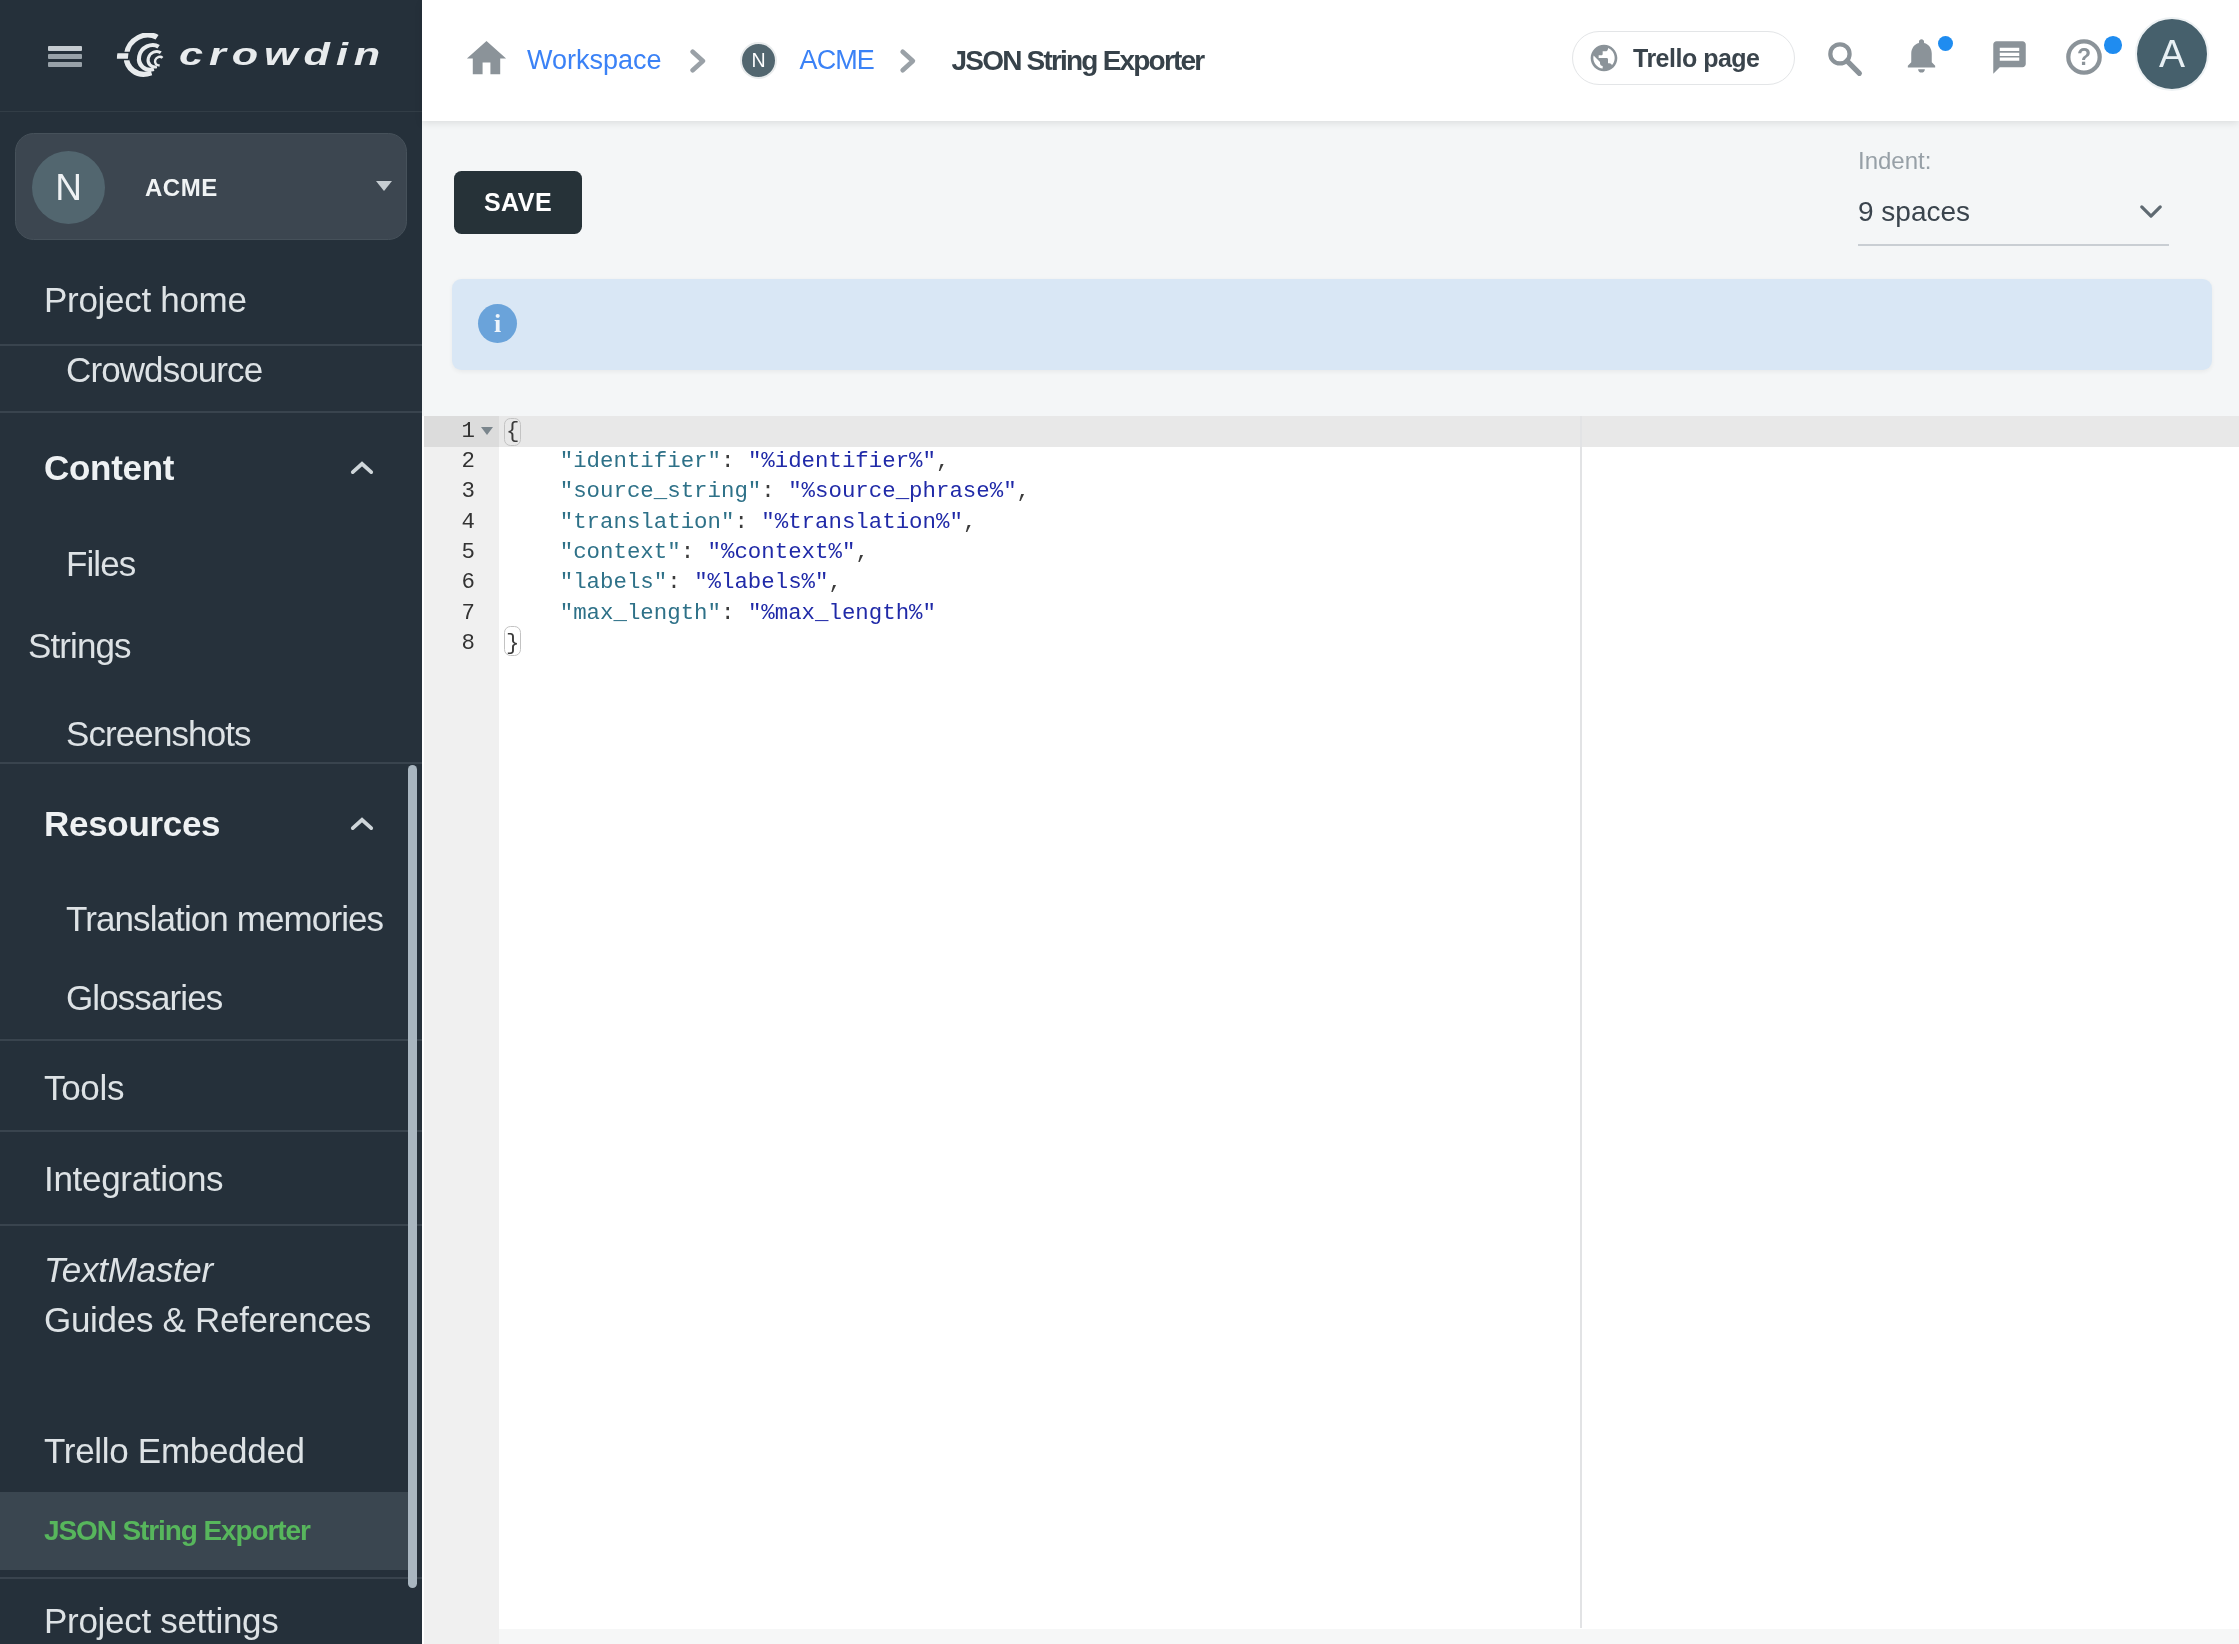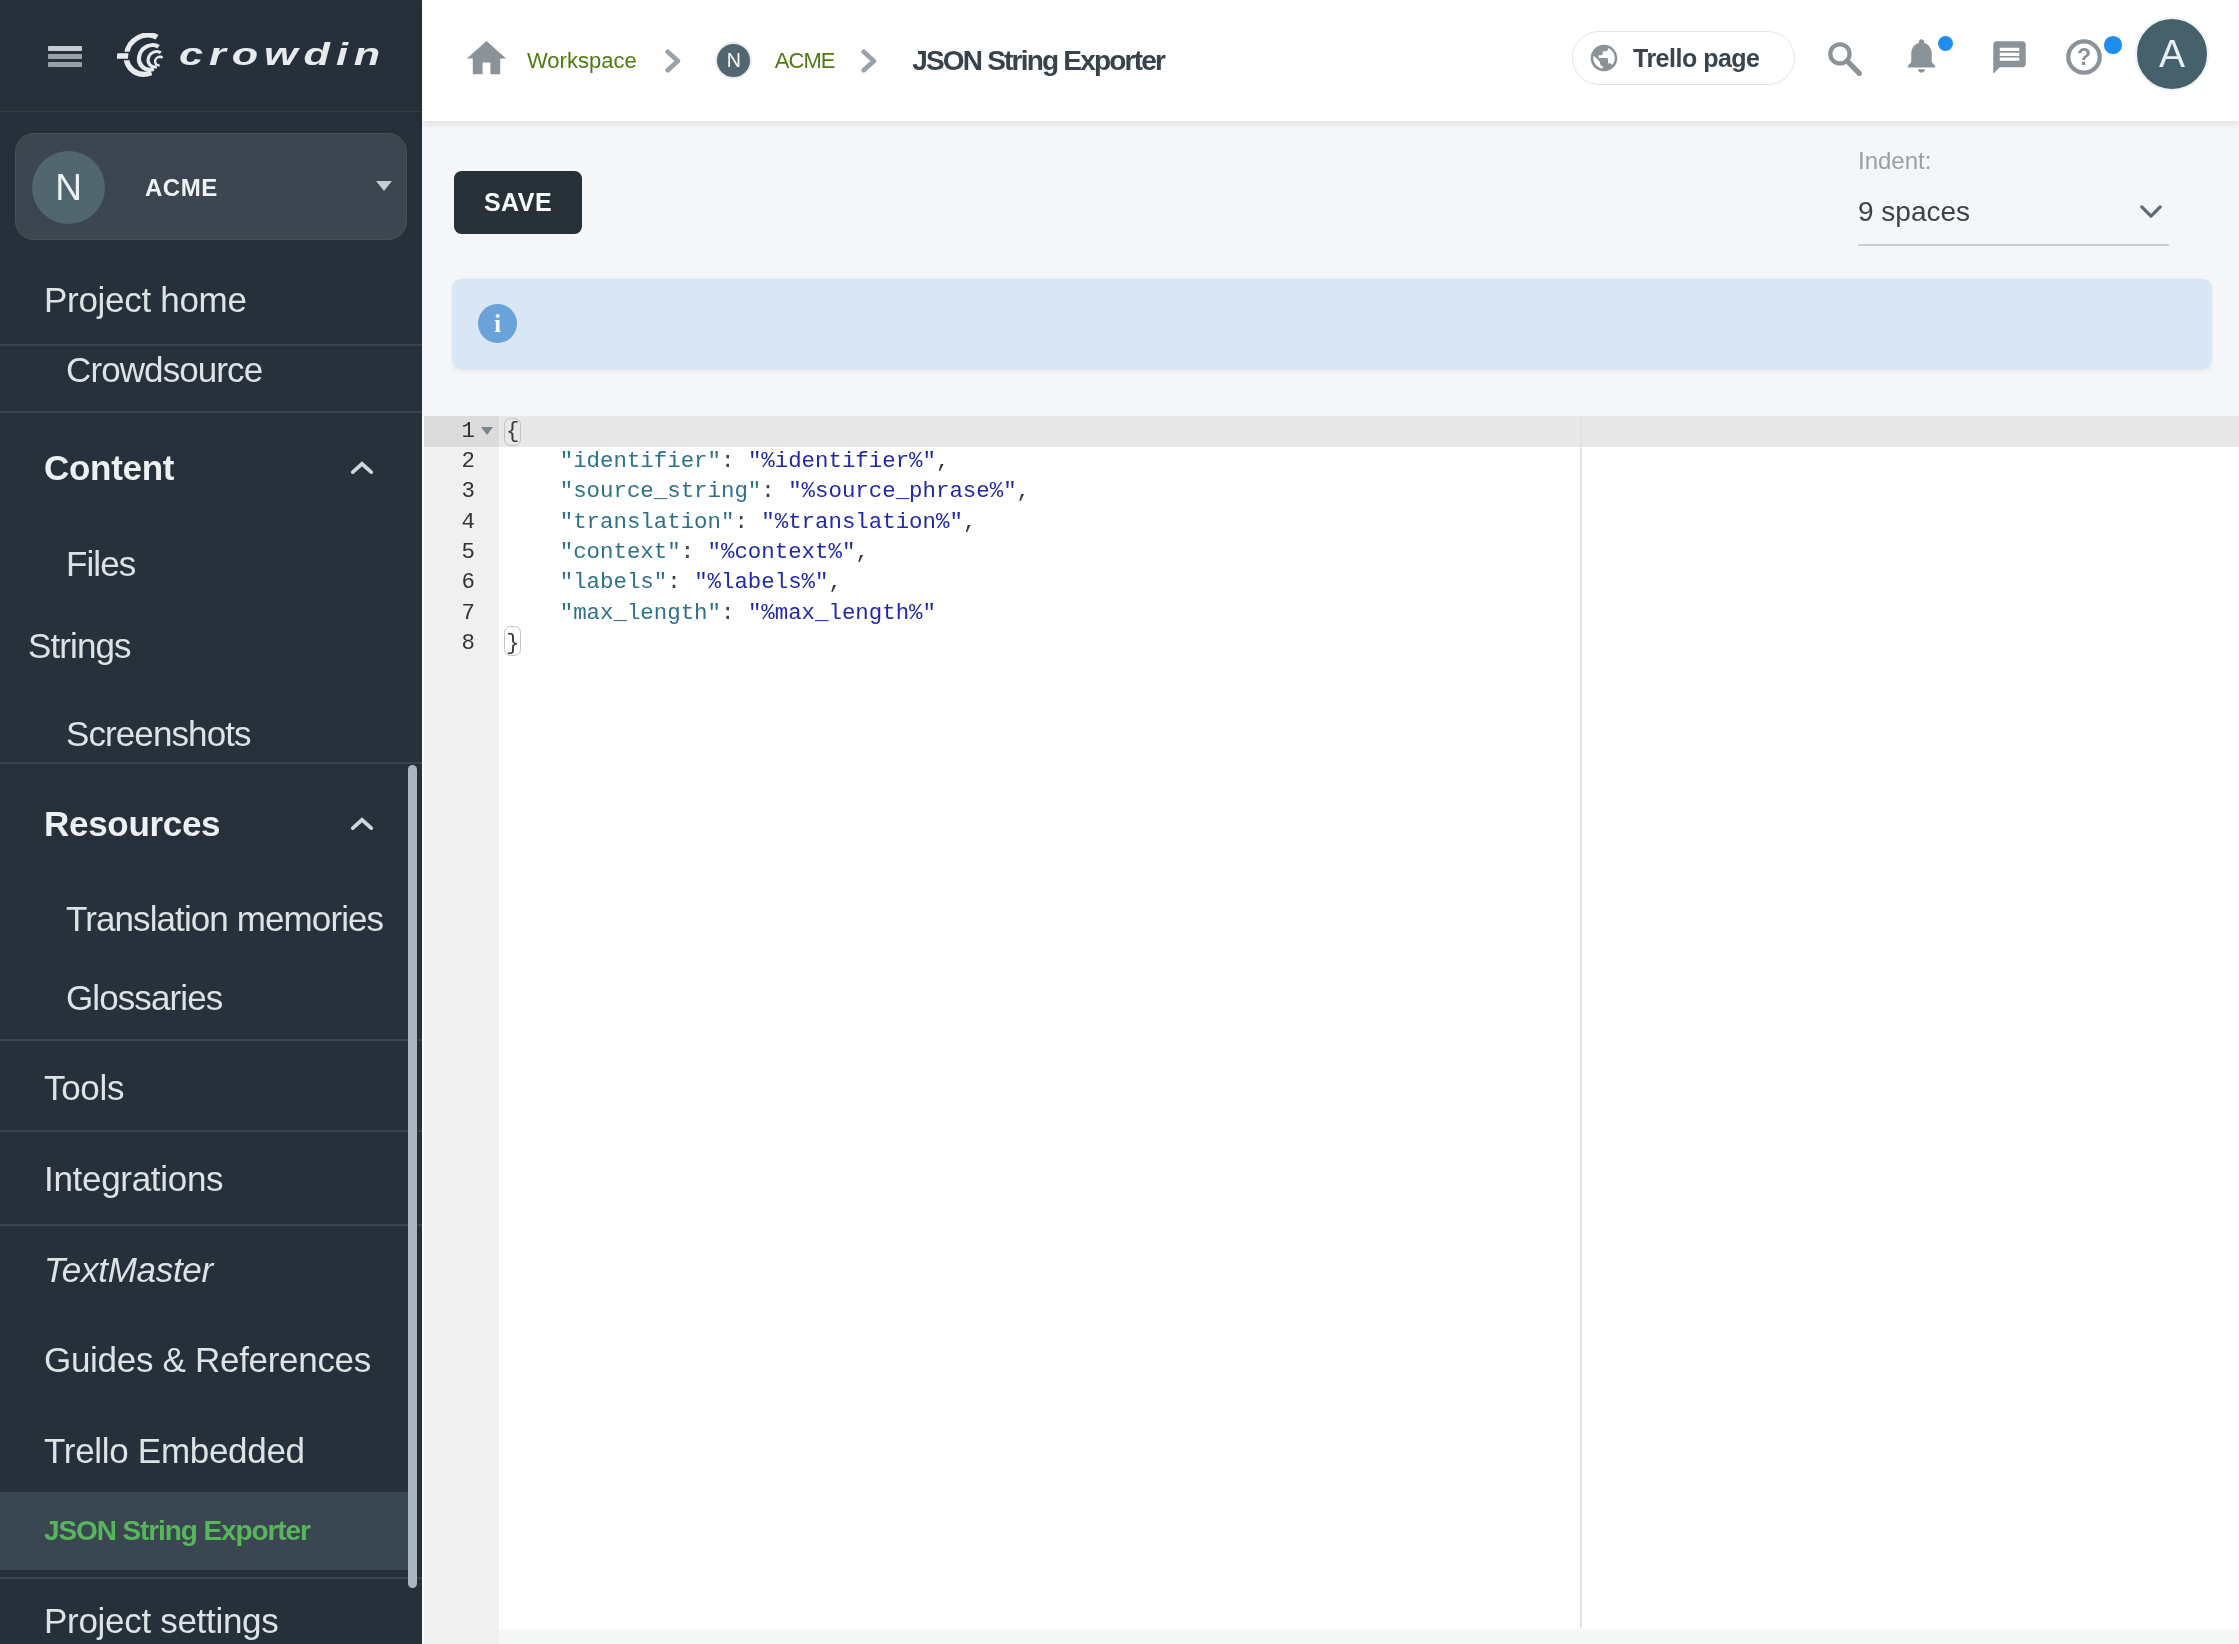--- a/index.html
+++ b/index.html
@@ -20,21 +20,21 @@
 .mitem.ind { padding-left:66px; letter-spacing:-0.9px; }
 .mitem.top { padding-left:44px; }
 .mitem.hdr { font-weight:bold; color:#eef1f3; }
 .divider { position:absolute; left:0; width:422px; height:1.9px; background:#39444e; }
 .chev { position:absolute; right:34px; }
 #selitem { position:absolute; left:0; top:1492px; width:408px; height:78px; background:#3a4650; display:flex; align-items:center; padding-left:44px; color:#57b65c; font-size:28px; font-weight:bold; letter-spacing:-1.1px; }
 #sbscroll { position:absolute; left:408px; top:765px; width:9.3px; height:823px; border-radius:4.7px; background:#a9b6c0; }
 
 
 #topbar { position:absolute; left:422px; top:0; width:1817px; height:121px; background:#ffffff; box-shadow:0 2.8px 7.5px rgba(0,0,0,0.10); z-index:5; }
-.crumb { color:#4d7c0f; font-size:22px; }
+.crumb { color:#3b82f6; font-size:27px; }
 #bctitle { color:#37424a; font-size:28px; font-weight:bold; letter-spacing:-1.8px; }
 #bcav { width:37px; height:37px; border-radius:50%; background:#52666f; border:2.8px solid #e8ebec; color:#fff; font-size:19.6px; display:flex; align-items:center; justify-content:center; }
 #pill { position:absolute; left:1150px; top:31px; width:223px; height:54px; border:1.9px solid #e3e5e7; border-radius:27px; display:flex; align-items:center; background:#fff; }
 #pill span { color:#3a444c; font-size:25px; font-weight:bold; margin-left:13px; letter-spacing:-0.5px; }
 .bluedot { position:absolute; border-radius:50%; background:#1f8cf0; }
 #topav { position:absolute; left:1713px; top:17px; width:74px; height:74px; border-radius:50%; background:#46606c; border:2.8px solid #eef2f4; color:#e8f0f4; font-size:39px; display:flex; align-items:center; justify-content:center; }
 
 
 #savebtn { position:absolute; left:454px; top:171px; width:128px; height:63px; background:#263238; border-radius:7.5px; color:#fff; font-size:25px; font-weight:bold; letter-spacing:0.5px; display:flex; align-items:center; justify-content:center; }
 #indlabel { position:absolute; left:1858px; top:147px; color:#97a0a7; font-size:24px; }
@@ -105,21 +105,21 @@
   <div class="mitem top hdr" style="top:789px;height:69px;">Resources
     <svg class="chev" width="24" height="14" viewBox="0 0 26 15">
         <path d="M3 12 L13 3 L23 12" fill="none" stroke="#cfd6da" stroke-width="4" stroke-linecap="round"></path>
       </svg>
   </div>
   <div class="mitem ind" style="top:884px;height:69px;">Translation memories</div>
   <div class="mitem ind" style="top:963px;height:69px;">Glossaries</div>
   <div class="mitem top" style="top:1053px;height:69px;">Tools</div>
   <div class="mitem top" style="top:1144px;height:69px;">Integrations</div>
   <div class="mitem top" style="top:1235px;height:69px;font-style:italic;">TextMaster</div>
-  <div class="mitem top" style="top:1325px;height:69px;">Guides &amp; References</div>
+  <div class="mitem top" style="top:1285px;height:69px;">Guides &amp; References</div>
   <div class="mitem top" style="top:1416px;height:69px;">Trello Embedded</div>
   <div id="selitem">JSON String Exporter</div>
   <div class="mitem top" style="top:1586px;height:69px;">Project settings</div>
   <div id="sbscroll"></div>
 </div>
 
 <div id="topbar">
   <div style="position:absolute;left:41px;top:0;height:121px;display:flex;align-items:center;gap:0;">
     <svg width="47" height="47" viewBox="0 0 24 24" fill="#8b9399" style="margin-top:-3.7px;">
         <path d="M10 20v-6h4v6h5v-8h3L12 3 2 12h3v8z"></path>

